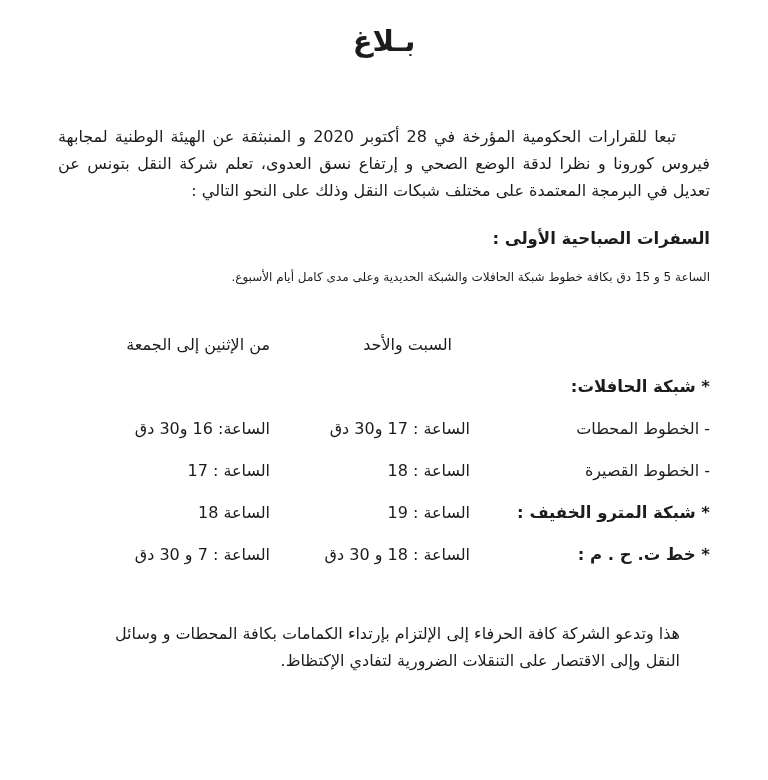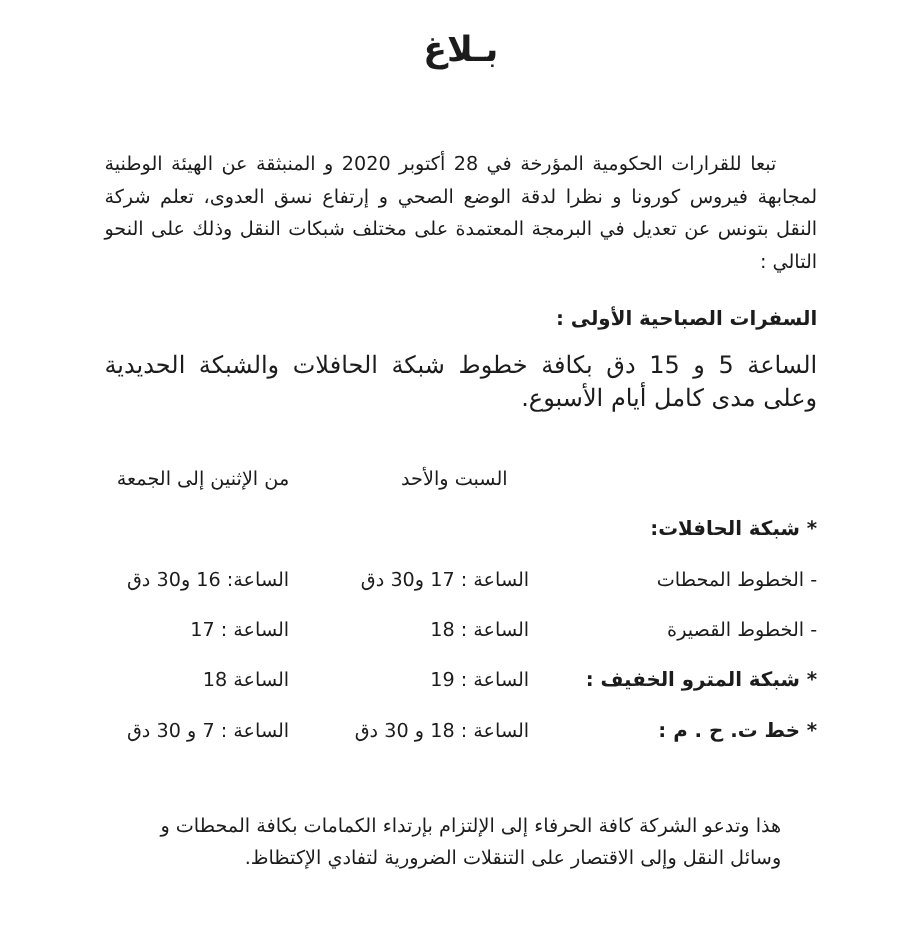--- a/index.html
+++ b/index.html
@@ -22,38 +22,38 @@
   }
   .title {
     margin: 20px 0 0 0;
     text-align: center;
     font-size: 29px;
     font-weight: bold;
     line-height: 43px;
     letter-spacing: 0;
   }
   .content {
-    padding: 0 87px;
+    padding: 0 58px;
   }
   .intro {
     margin: 60px 0 0 0;
     font-size: 16px;
     line-height: 27px;
     text-align: justify;
     text-indent: 34px;
   }
   .section-heading {
     margin: 21px 0 0 0;
     font-size: 16.5px;
     font-weight: bold;
     line-height: 27px;
   }
   .body-par {
     margin: 12px 0 0 0;
-    font-size: 20px;
+    font-size: 12px;
     line-height: 27px;
     text-align: justify;
   }
   .schedule {
     margin-top: 40px;
     display: grid;
     grid-template-columns: 240px 200px 208px;
     row-gap: 15px;
     direction: rtl;
     font-size: 16px;

